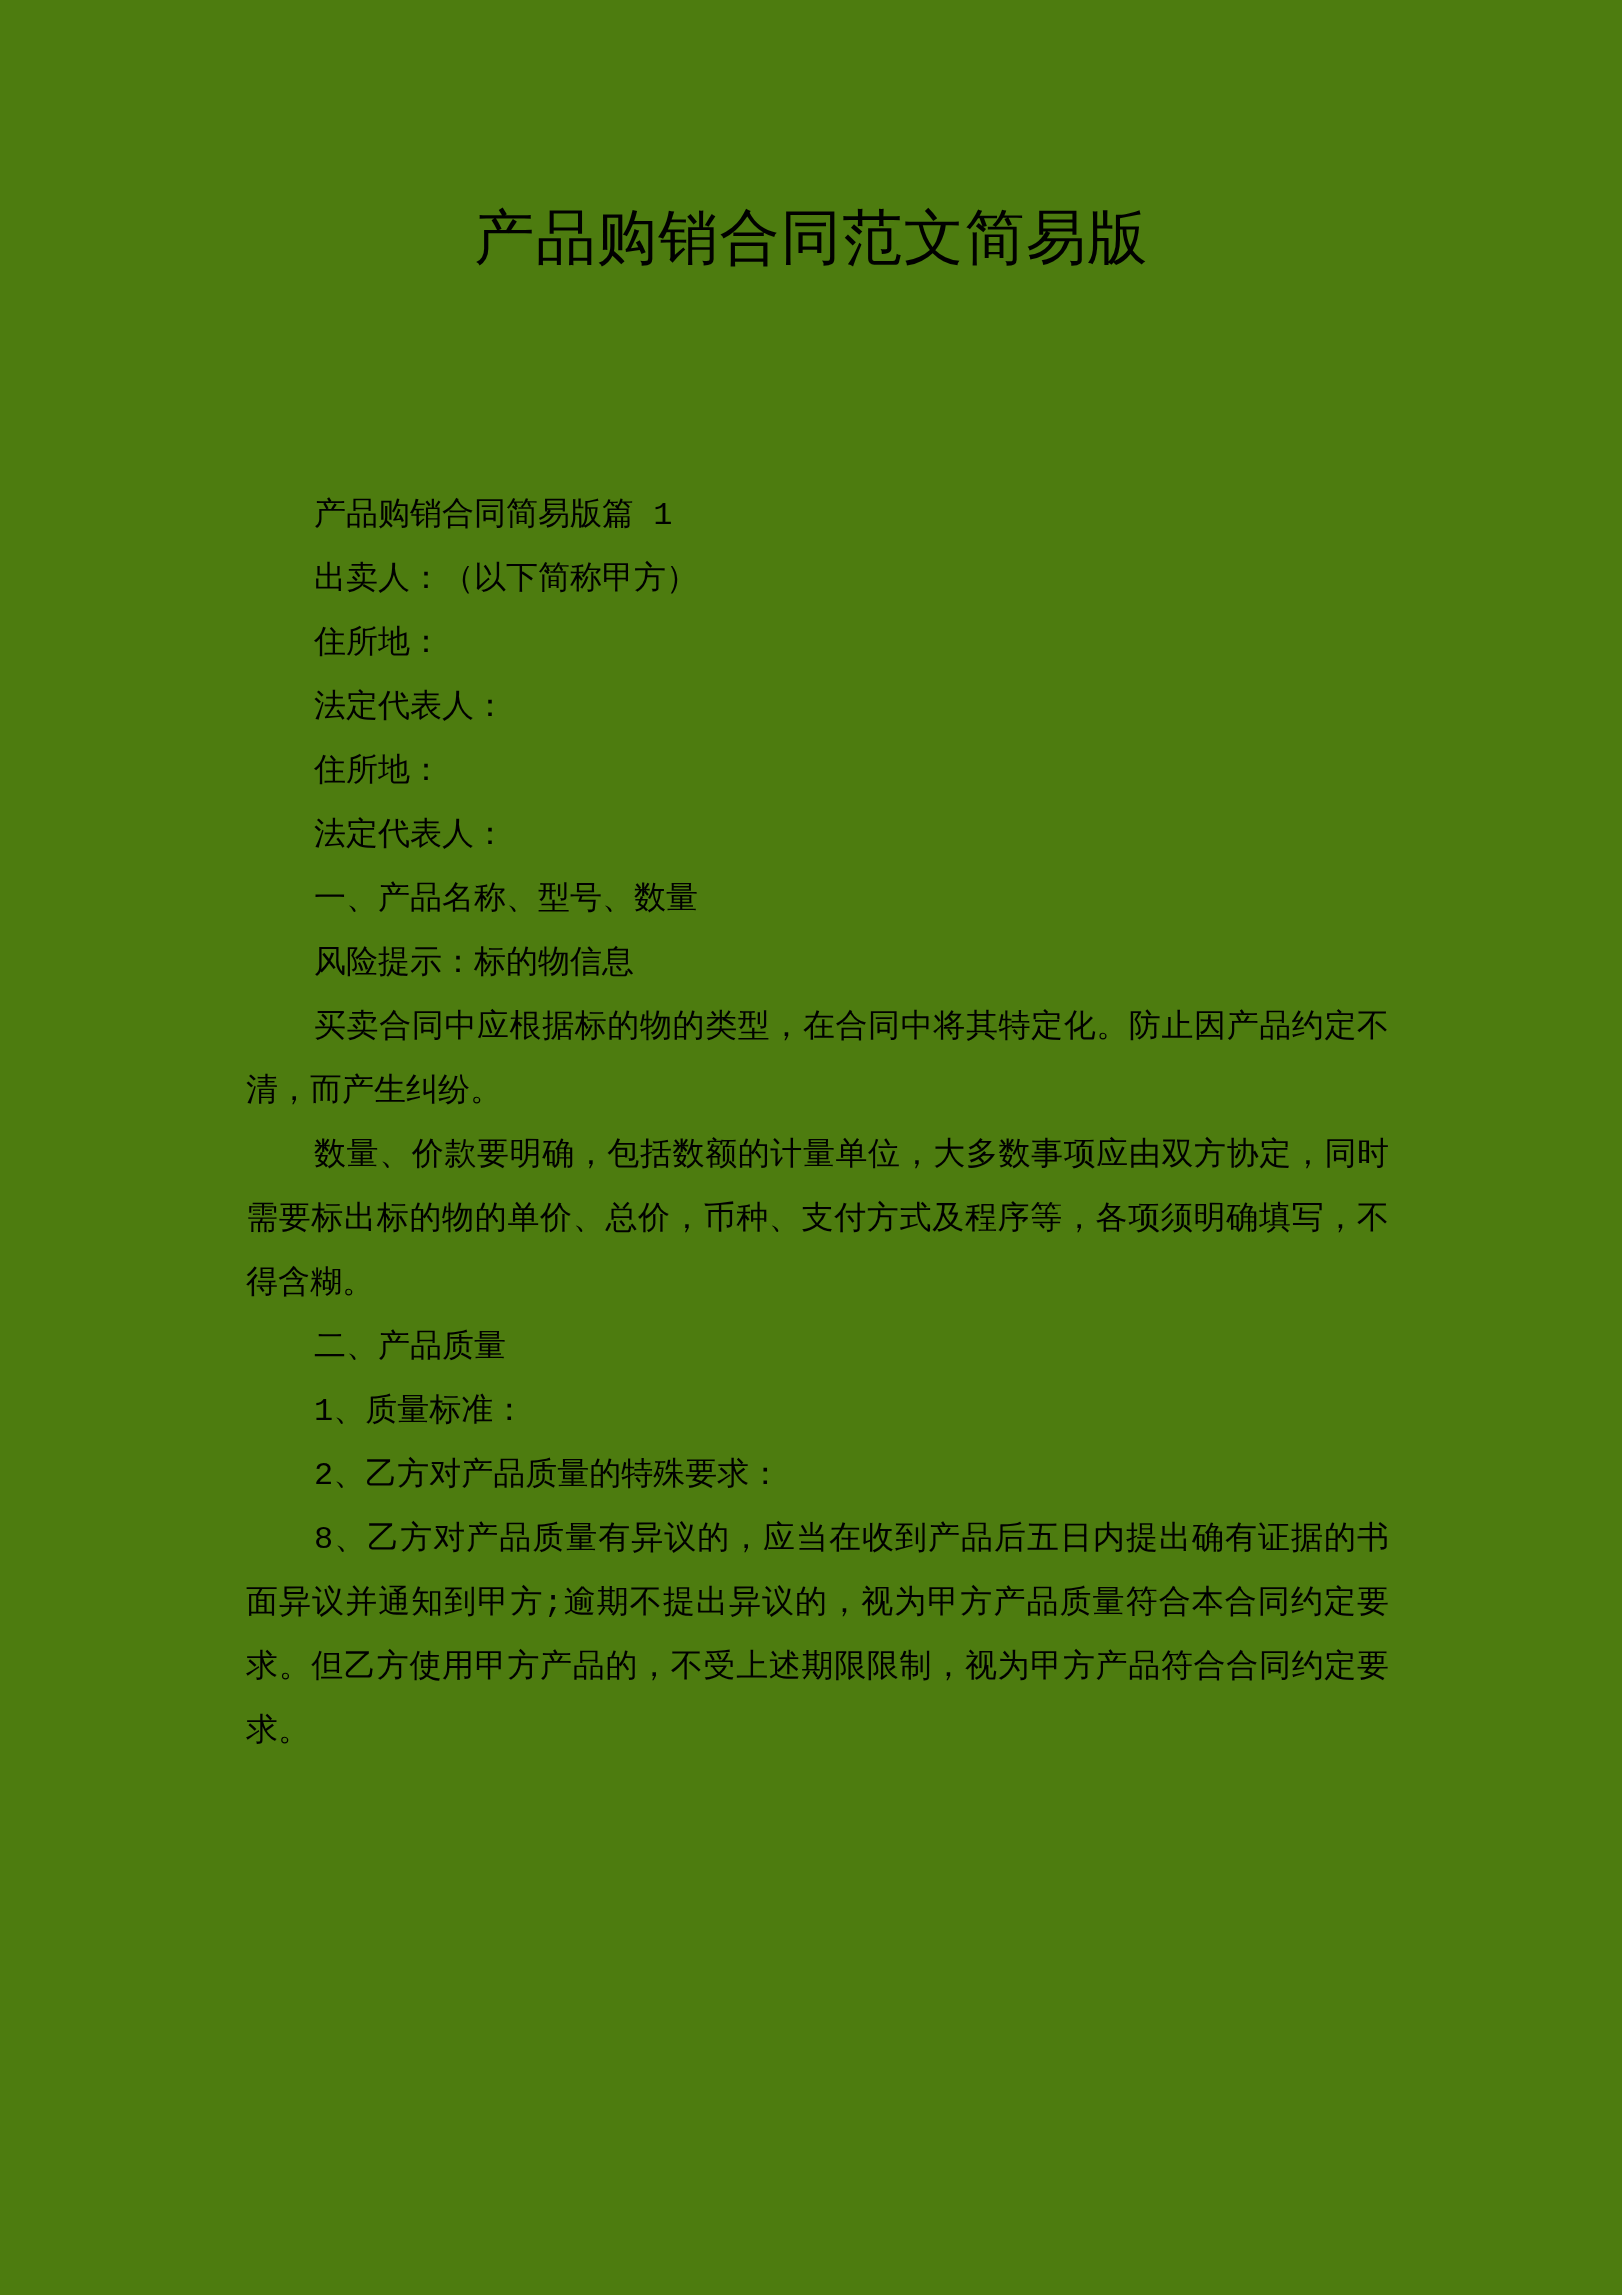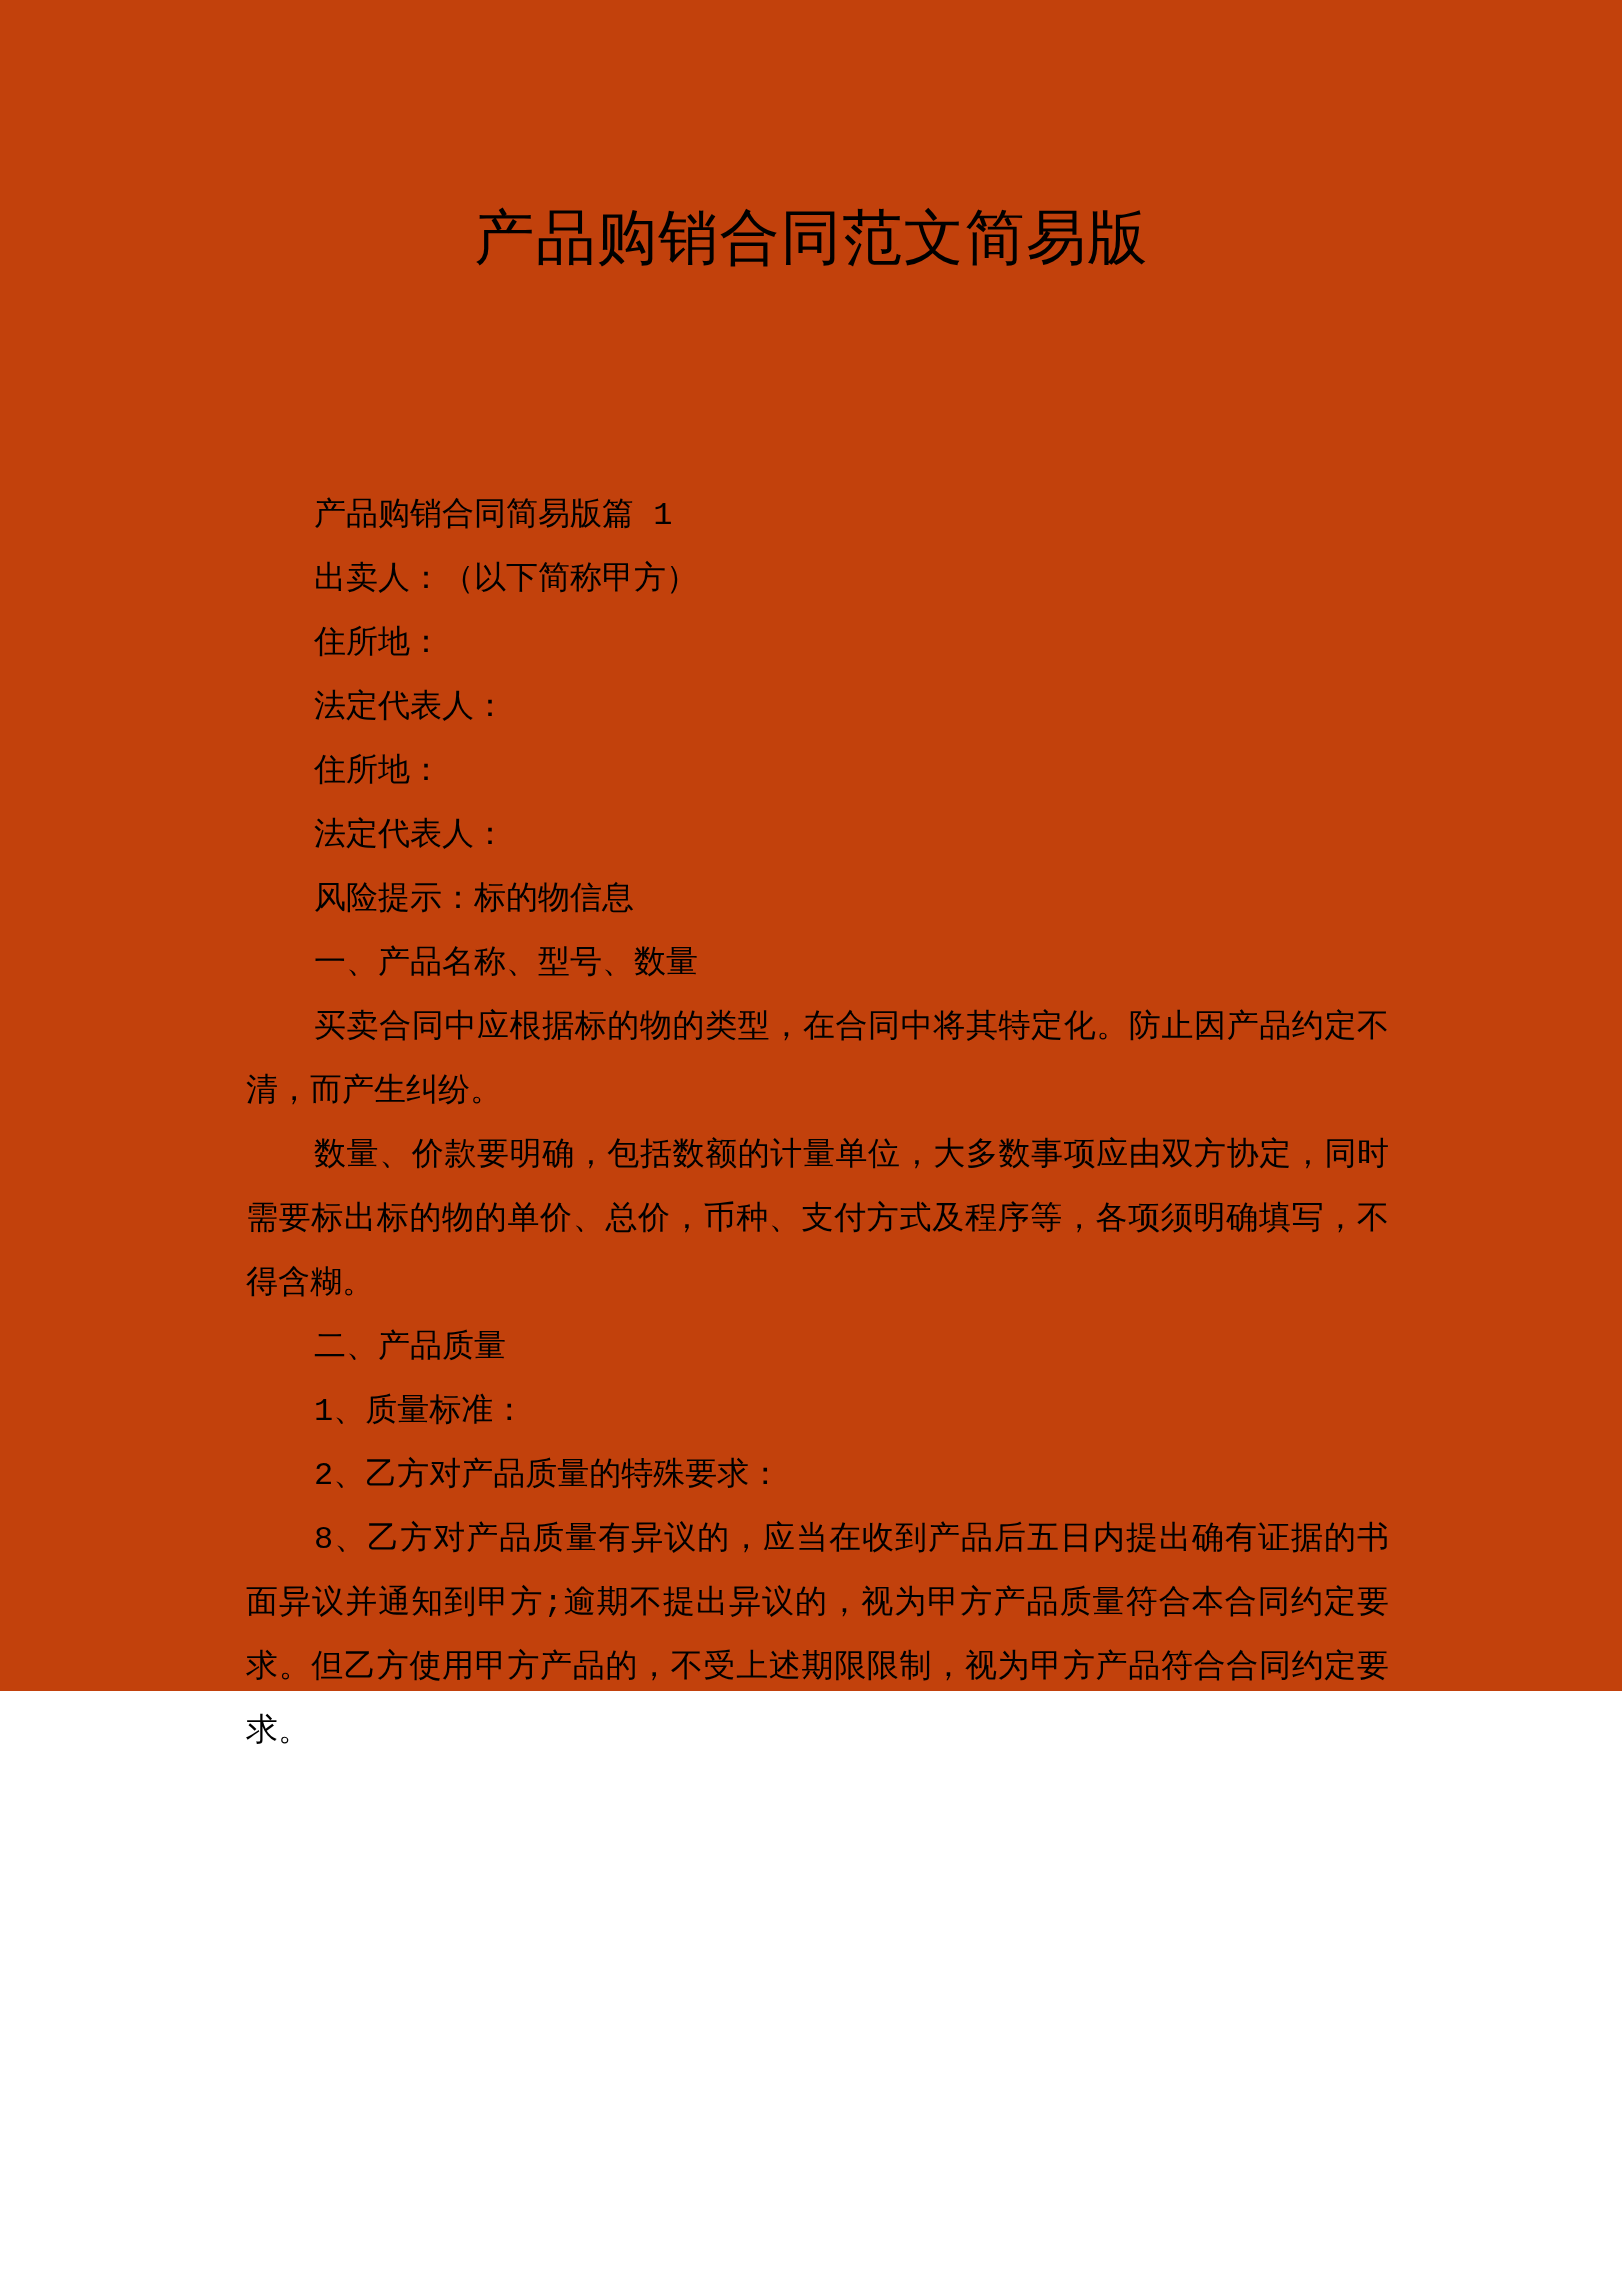--- a/index.html
+++ b/index.html
@@ -13,22 +13,22 @@
       position: relative;
       overflow: hidden;
       font-family: "DejaVu Serif", "Liberation Serif", serif;
       color: #000000;
     }
     .page {
       position: absolute;
       left: 0;
       top: 0;
       width: 1623px;
-      height: 1691px;
-      background: #c2410c;
+      height: 2295px;
+      background: #4d7c0f;
     }
     .doc-title {
       position: absolute;
       left: 0;
       top: 195px;
       width: 1623px;
       text-align: center;
       font-size: 60px;
       line-height: 85px;
       letter-spacing: 1.3px;
@@ -58,22 +58,22 @@
 <div class="page">
   <h1 class="doc-title">产品购销合同范文简易版</h1>
 
   <div class="body">
     <p class="para">产品购销合同简易版篇 1</p>
     <p class="para">出卖人：（以下简称甲方）</p>
     <p class="para">住所地：</p>
     <p class="para">法定代表人：</p>
     <p class="para">住所地：</p>
     <p class="para">法定代表人：</p>
+    <p class="para">一、产品名称、型号、数量</p>
     <p class="para">风险提示：标的物信息</p>
-    <p class="para">一、产品名称、型号、数量</p>
     <p class="para">买卖合同中应根据标的物的类型，在合同中将其特定化。防止因产品约定不清，而产生纠纷。</p>
     <p class="para">数量、价款要明确，包括数额的计量单位，大多数事项应由双方协定，同时需要标出标的物的单价、总价，币种、支付方式及程序等，各项须明确填写，不得含糊。</p>
     <p class="para">二、产品质量</p>
     <p class="para">1、质量标准：</p>
     <p class="para">2、乙方对产品质量的特殊要求：</p>
     <p class="para">8、乙方对产品质量有异议的，应当在收到产品后五日内提出确有证据的书面异议并通知到甲方;逾期不提出异议的，视为甲方产品质量符合本合同约定要求。但乙方使用甲方产品的，不受上述期限限制，视为甲方产品符合合同约定要求。</p>
   </div>
 </div>
 
 

